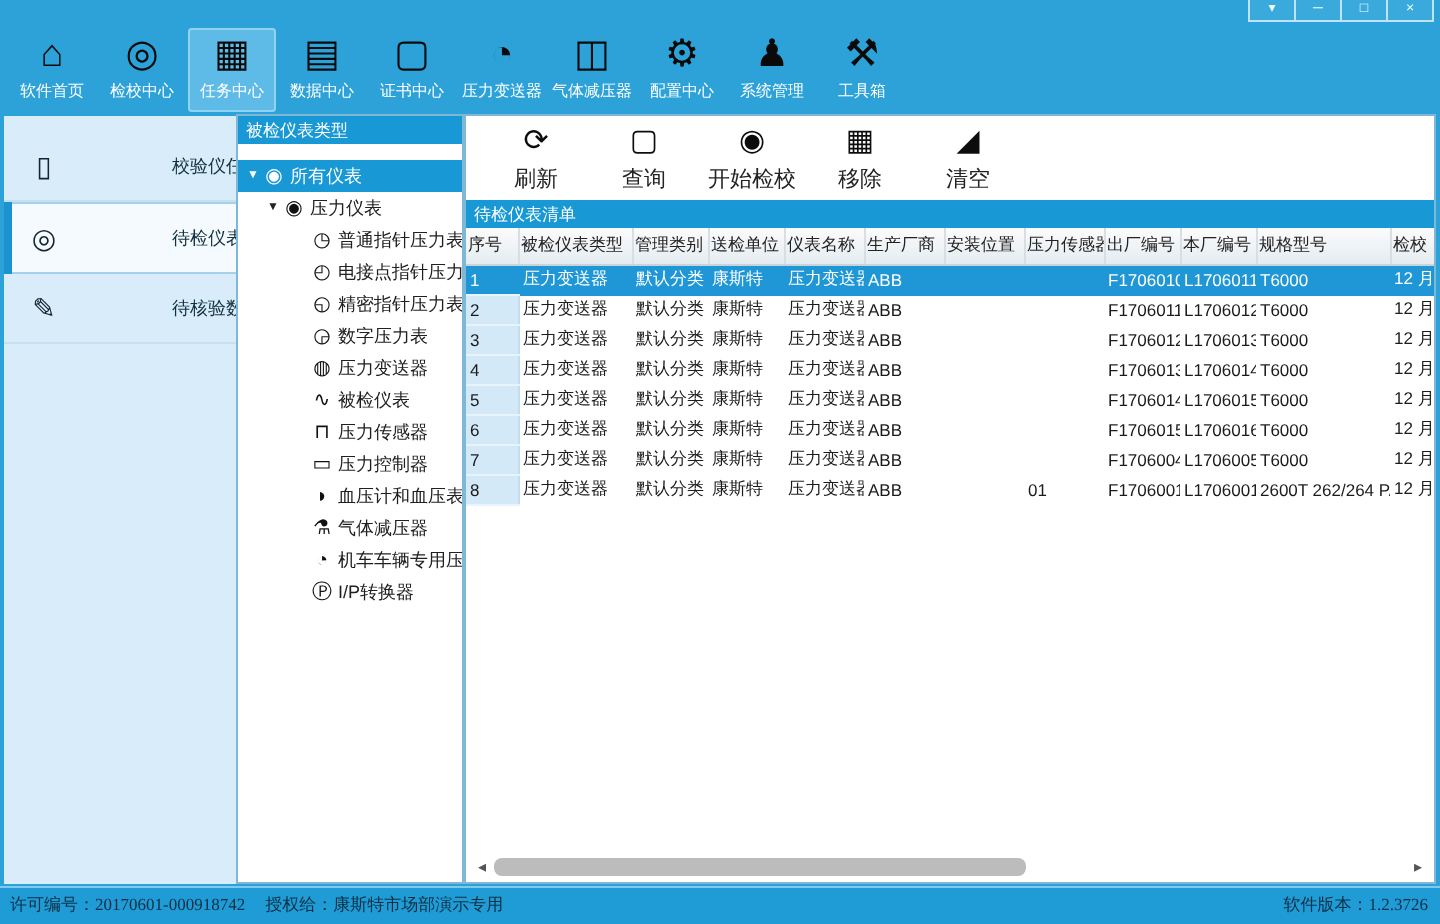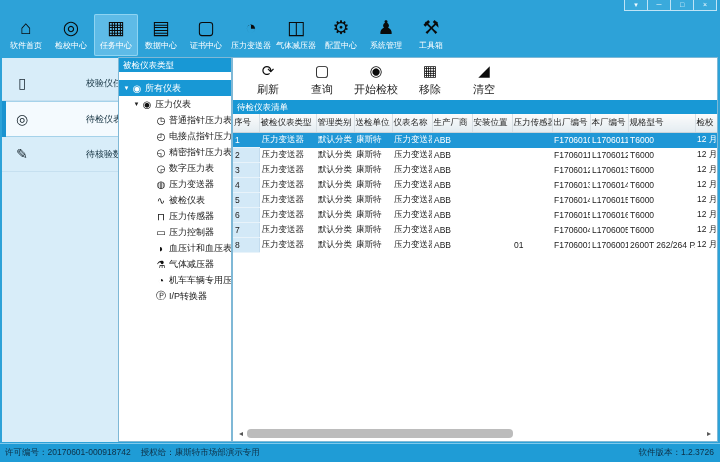--- a/index.html
+++ b/index.html
@@ -55,21 +55,21 @@
   .grid td{height:14px;padding:0 2px;color:#1b1b1b;white-space:nowrap;overflow:hidden;background:#ffffff;}
   .grid td.seq{background:#d3e9f7;border-right:1px solid #c3dcee;border-bottom:1px solid #e8f3fa;}
   .grid tr.selected td{background:#1f97d6;color:#ffffff;}
   .grid tr.selected td.seq{background:#1f97d6;border-right-color:#1f97d6;}
   
   .hscroll{position:absolute;left:3px;right:3px;bottom:2px;height:11px;display:flex;align-items:center;background:#ffffff;}
   .hs-arrow{width:10px;font-size:8px;color:#555;text-align:center;line-height:11px;flex:none;}
   .hs-track{flex:1;height:9px;position:relative;}
   .hs-thumb{position:absolute;left:1px;top:0;height:9px;width:58%;background:#bcbcbc;border-radius:4px;}
   
-  .statusbar{position:absolute;left:0;right:0;bottom:0;height:18px;background:#1f9cd6;border-top:1px solid #7fc9ec;font-size:8.5px;color:#0e2f45;line-height:17px;}
+  .statusbar{position:absolute;left:0;right:0;bottom:0;height:18px;background:#1f9cd6;border-top:1px solid #7fc9ec;font-size:8.5px;color:#0e2f45;line-height:17px;font-family:Liberation Serif, serif;}
   .status-left{position:absolute;left:5px;top:0;white-space:nowrap;}
   .status-left span{margin-right:10px;}
   .status-right{position:absolute;right:6px;top:0;white-space:nowrap;}
 </style>
 </head>
 <body>
 
 <div class="titlebar">
   <div class="win-controls">
       <div class="win-btn">▾</div>

